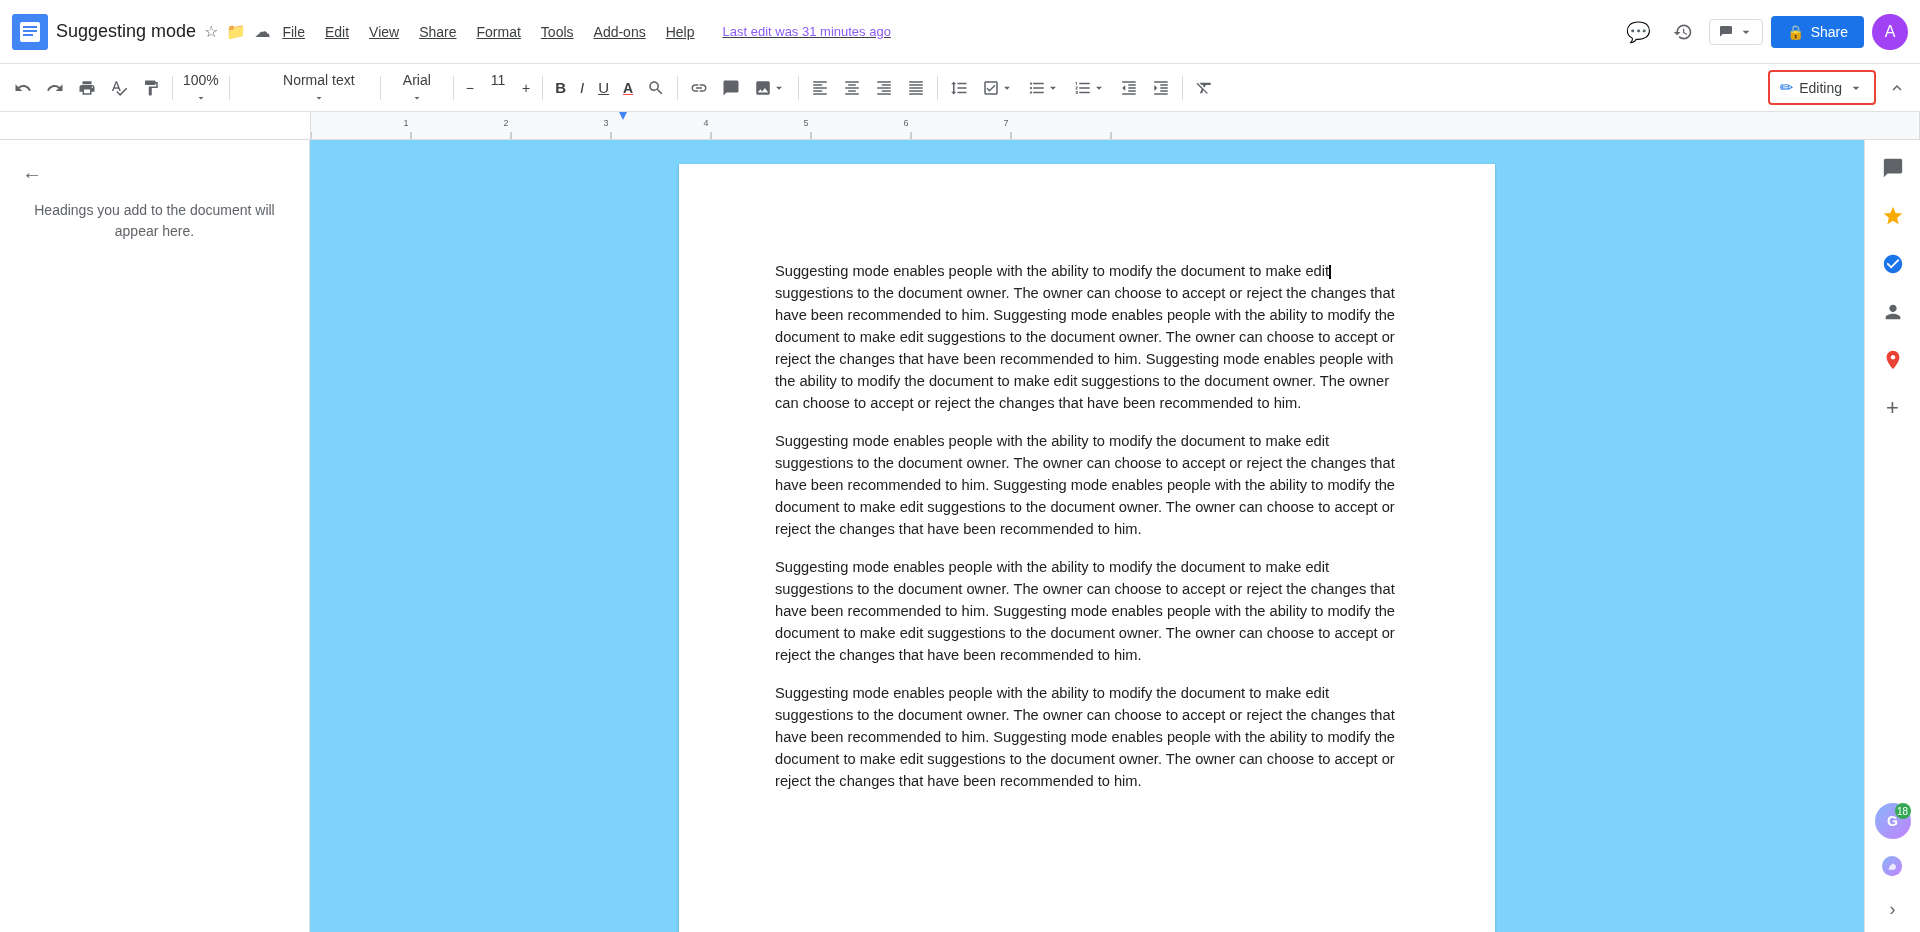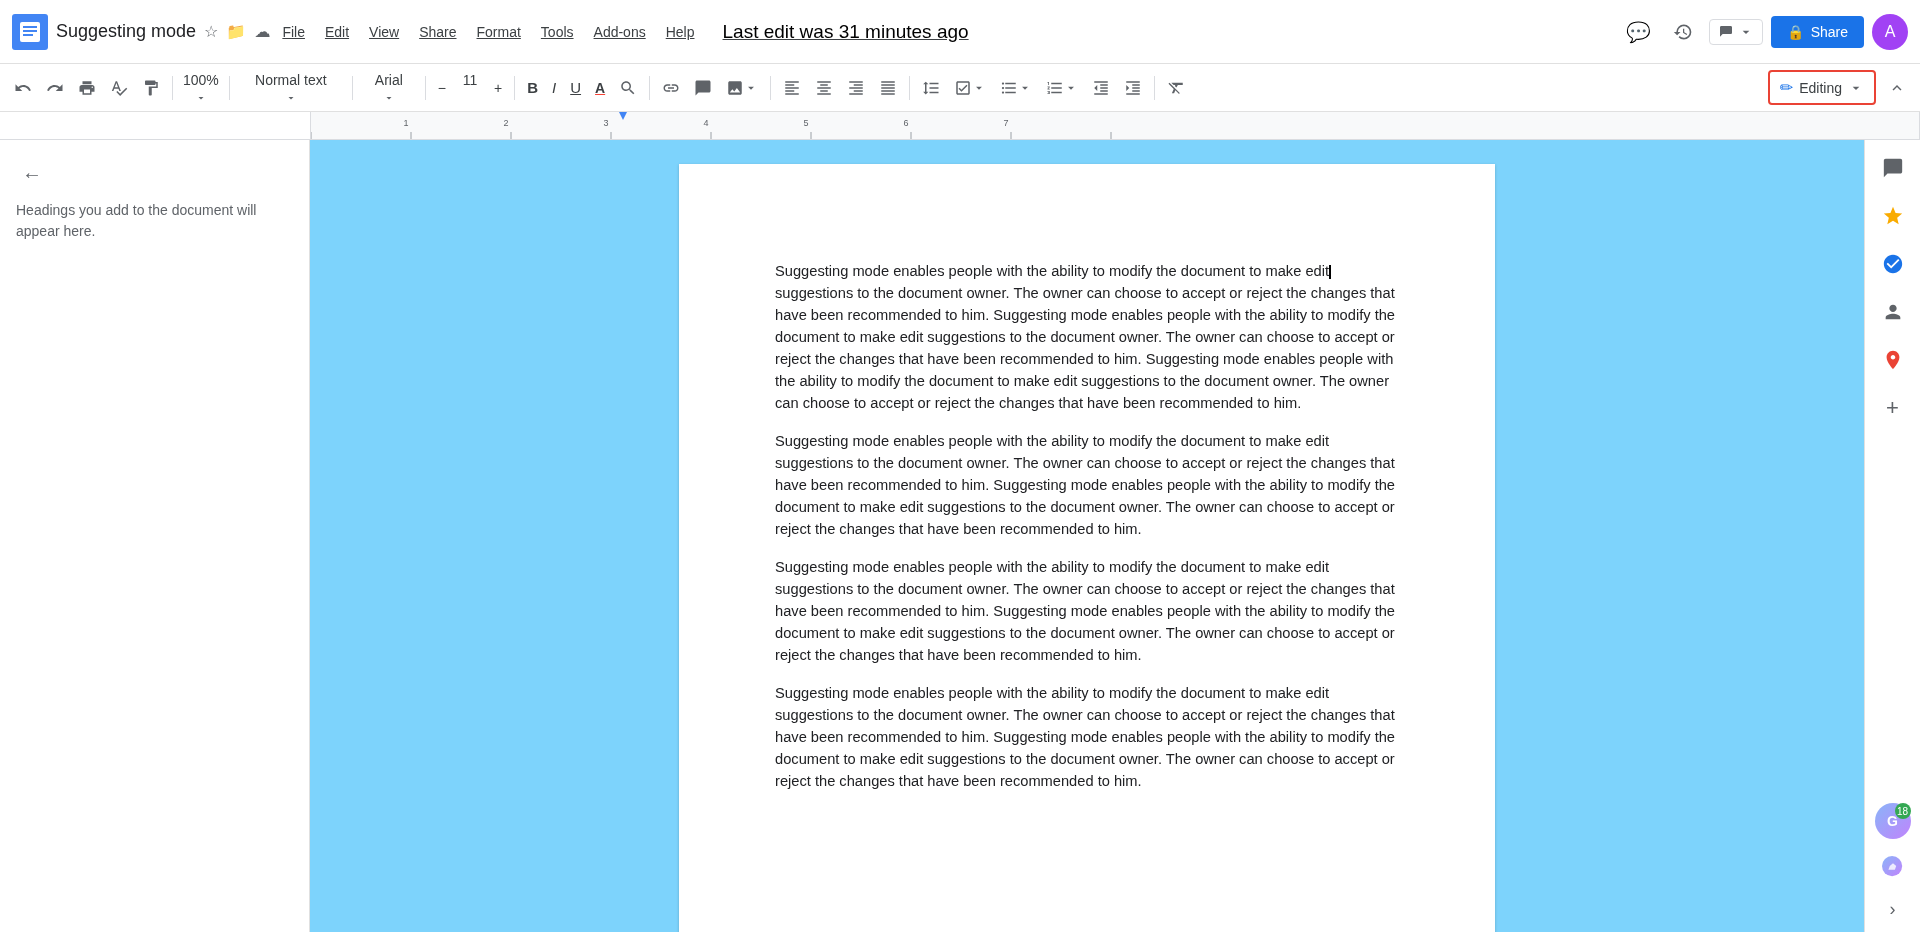--- a/index.html
+++ b/index.html
@@ -34,22 +34,22 @@
       color: #3c4043;
       margin-left: 4px;
       text-decoration: underline;
     }
     #menu-bar span {
       padding: 4px 8px;
       cursor: pointer;
       border-radius: 4px;
     }
     #last-edit {
-      color: #000000;
-      font-size: 19px;
+      color: #8b5cf6;
+      font-size: 13px;
       margin-left: 8px;
     }
     #topbar-right {
       display: flex;
       align-items: center;
       gap: 8px;
       margin-left: auto;
     }
     .icon-btn {
       width: 36px; height: 36px;
@@ -157,21 +157,21 @@
       flex-direction: column;
     }
     #sidebar-back {
       width: 32px; height: 32px;
       cursor: pointer; color: #5f6368;
       font-size: 20px; display: flex; align-items: center; justify-content: center;
       border-radius: 50%;
     }
     #sidebar-hint {
       color: #5f6368; font-size: 14px;
-      margin-top: 12px; line-height: 1.5;
+      margin-top: 12px; line-height: 1.5; text-align: center;
     }
 
     
     #doc-area {
       flex: 1;
       overflow-y: auto;
       padding: 24px;
       display: flex;
       flex-direction: column;
       align-items: center;
@@ -341,21 +341,21 @@
   <div class="tb-separator"></div>
 
   <div class="tb-select">
     <span>100%</span>
     <svg width="14" height="14" viewBox="0 0 24 24" fill="#5f6368">
         <path d="M7 10l5 5 5-5z"></path>
       </svg>
   </div>
   <div class="tb-separator"></div>
 
-  <div class="tb-select" style="min-width:110px;">
+  <div class="tb-select" style="min-width:110px;margin-left:28px;">
     <span>Normal text</span>
     <svg width="14" height="14" viewBox="0 0 24 24" fill="#5f6368">
         <path d="M7 10l5 5 5-5z"></path>
       </svg>
   </div>
   <div class="tb-separator"></div>
 
   <div class="tb-select" style="min-width:60px;">
     <span>Arial</span>
     <svg width="14" height="14" viewBox="0 0 24 24" fill="#5f6368">

